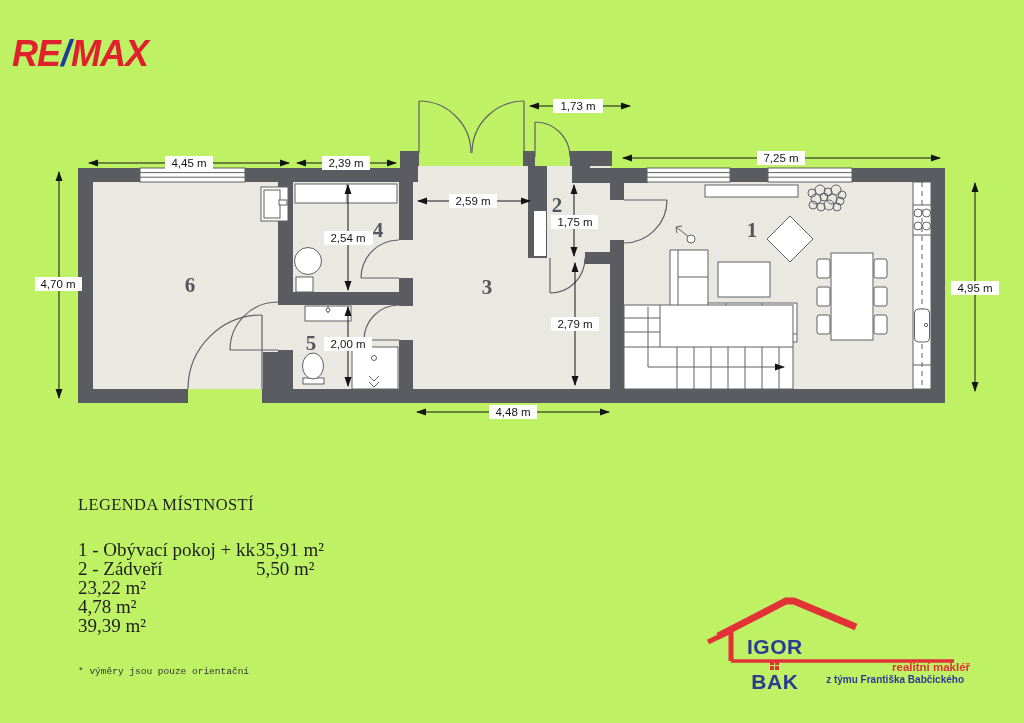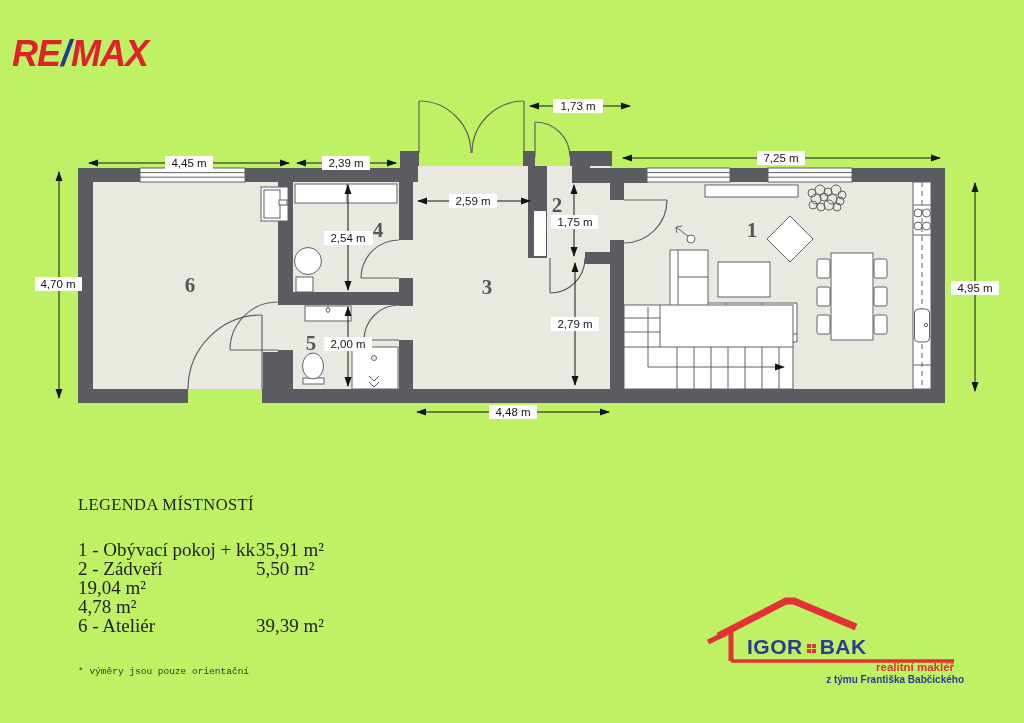--- a/index.html
+++ b/index.html
@@ -15,24 +15,24 @@
   
   .legend{position:absolute;left:78px;top:495px;color:#1e1e1e;
           font-family:"Liberation Serif",serif;}
   .legend-title{font-size:16.5px;letter-spacing:.4px;margin-bottom:26px;color:#222;}
   .legend-row{display:grid;grid-template-columns:178px auto;font-size:19px;line-height:18.9px;}
   .footnote{position:absolute;left:78px;top:666px;font-size:9.5px;color:#333;
             font-family:Liberation Mono, monospace;}
   
   .agent-roof{position:absolute;left:690px;top:584px;}
   .agent-name{position:absolute;left:747px;top:635px;display:flex;align-items:center;
-              font-size:21px;font-weight:bold;color:#2b3a93;letter-spacing:.5px;}
+              font-size:21px;font-weight:bold;color:#2b3a93;letter-spacing:.5px;flex-direction:column;}
   .agent-dots{display:inline-grid;grid-template-columns:4px 4px;grid-auto-rows:4px;gap:1px;margin:2px 4px 0 4px;}
   .agent-dots i{background:#e23137;display:block;}
-  .agent-tag1{position:absolute;right:70px;top:661px;font-size:11.5px;font-weight:bold;color:#e23137;padding-left:32px;}
+  .agent-tag1{position:absolute;right:54px;top:661px;font-size:11.5px;font-weight:bold;color:#e23137;padding-left:32px;}
   .agent-tag2{position:absolute;right:60px;top:674px;font-size:10px;font-weight:bold;color:#2b3a93;}
   text.dim{font-family:"Liberation Sans",sans-serif;font-size:11.5px;fill:#141414;}
   text.room{font-family:"Liberation Serif",serif;font-size:21px;font-weight:bold;fill:#54565b;}
 </style>
 </head>
 <body>
 
 <div id="canvas">
 
   <div class="remax">
@@ -290,27 +290,26 @@
     <div class="legend-rows">
       <div class="legend-row">
         <span>1 - Obývací pokoj + kk</span>
         <span>35,91 m²</span>
       </div>
       <div class="legend-row">
         <span>2 - Zádveří</span>
         <span>5,50 m²</span>
       </div>
       <div class="legend-row">
-        <span>19,04 m²</span>
+        <span>23,22 m²</span>
       </div>
       <div class="legend-row">
         <span>4,78 m²</span>
       </div>
       <div class="legend-row">
-        <span>6 - Ateliér</span>
         <span>39,39 m²</span>
       </div>
     </div>
   </div>
   <div class="footnote">* výměry jsou pouze orientační</div>
 
   <svg class="agent-roof" width="270" height="85" viewBox="0 0 270 85">
     <polyline points="28,52 96,17 104,17 166,43" fill="none" stroke="#e23137" stroke-width="7"></polyline>
     <polyline points="18,58 41,47 41,77" fill="none" stroke="#e23137" stroke-width="5"></polyline>
     <line x1="41" y1="77" x2="264" y2="77" stroke="#e23137" stroke-width="3.5"></line>

